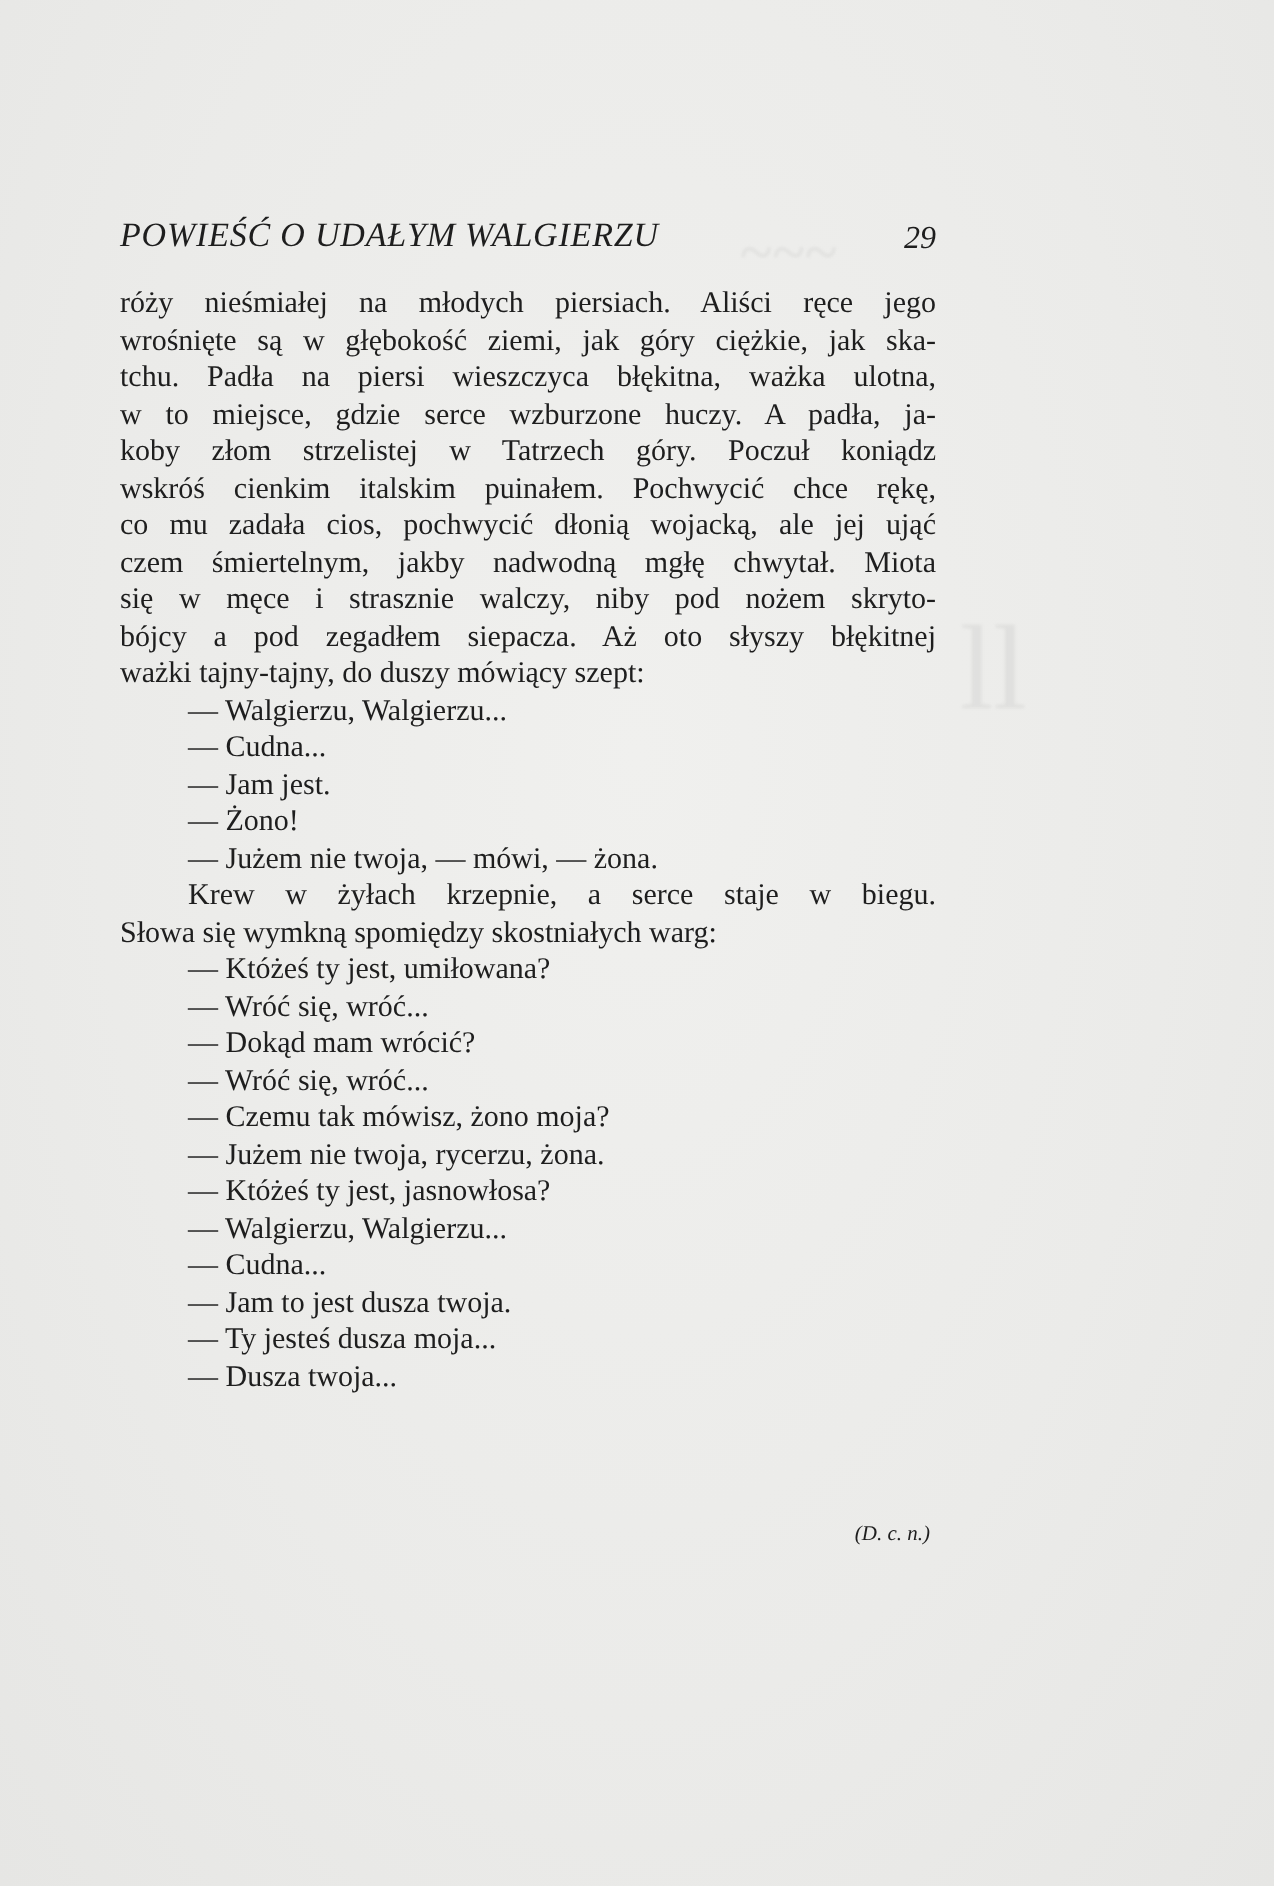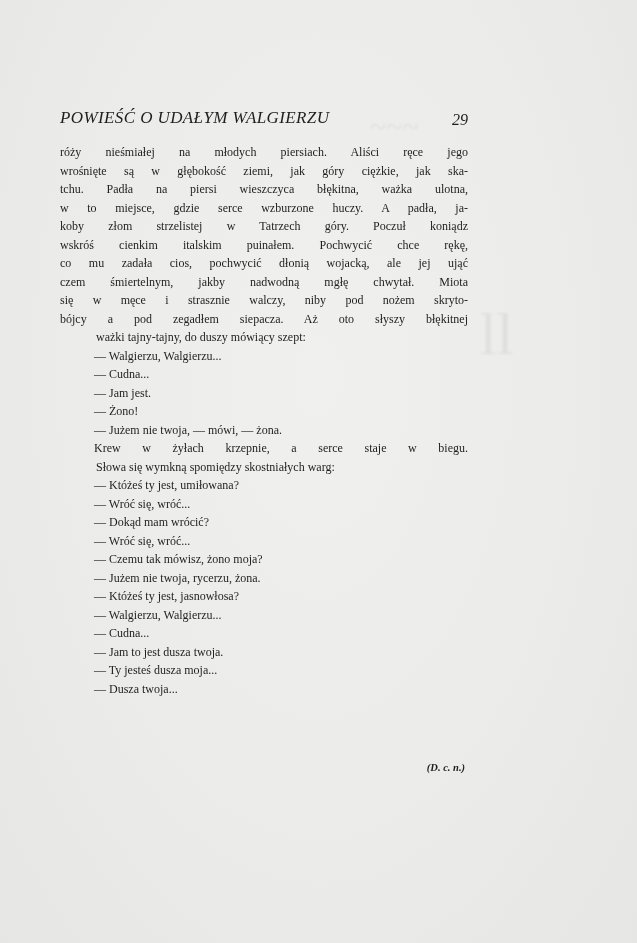--- a/index.html
+++ b/index.html
@@ -49,52 +49,51 @@
       right: 0;
       top: 3px;
       font-style: italic;
       font-size: 16px;
     }
     .body-text {
       position: absolute;
       left: 60px;
       top: 143px;
       width: 408px;
-      font-size: 12px;
+      font-size: 15px;
       line-height: 18.5px;
     }
     .para-line {
       display: block;
       text-align: justify;
       text-align-last: justify;
       white-space: nowrap;
     }
     .para-line.last {
       text-align-last: left;
-      margin-left: 36px;
     }
     .dialogue {
       display: block;
       padding-left: 34px;
       white-space: nowrap;
     }
     .indent-line {
       display: block;
       text-indent: 34px;
       text-align: justify;
       text-align-last: justify;
       white-space: nowrap;
     }
     .note {
       position: absolute;
       right: 172px;
       top: 762px;
       font-size: 10.5px;
       font-style: italic;
-      font-weight: bold;
+      font-weight: normal;
     }
   </style>
 </head>
 <body>
 
 <div class="page">
 
   <div class="bleed" style="left:480px;top:300px;font-size:60px;">ll</div>
   <div class="bleed" style="left:370px;top:110px;font-size:30px;">~~~</div>
 

